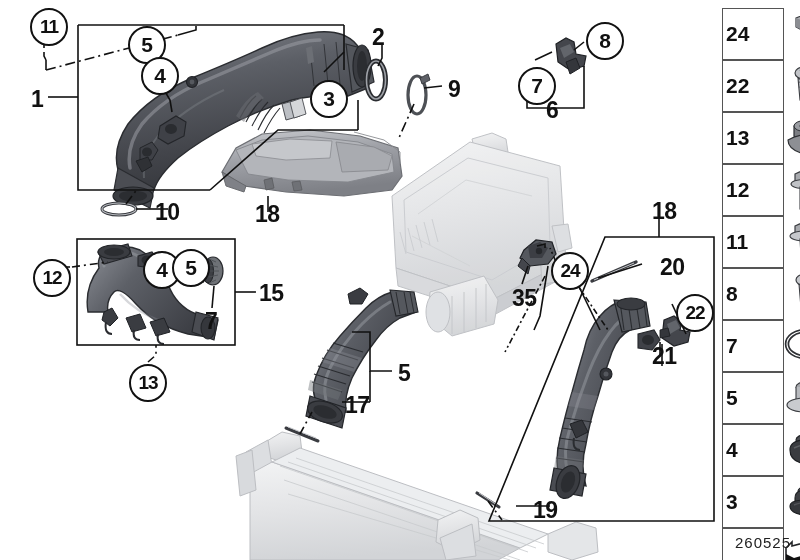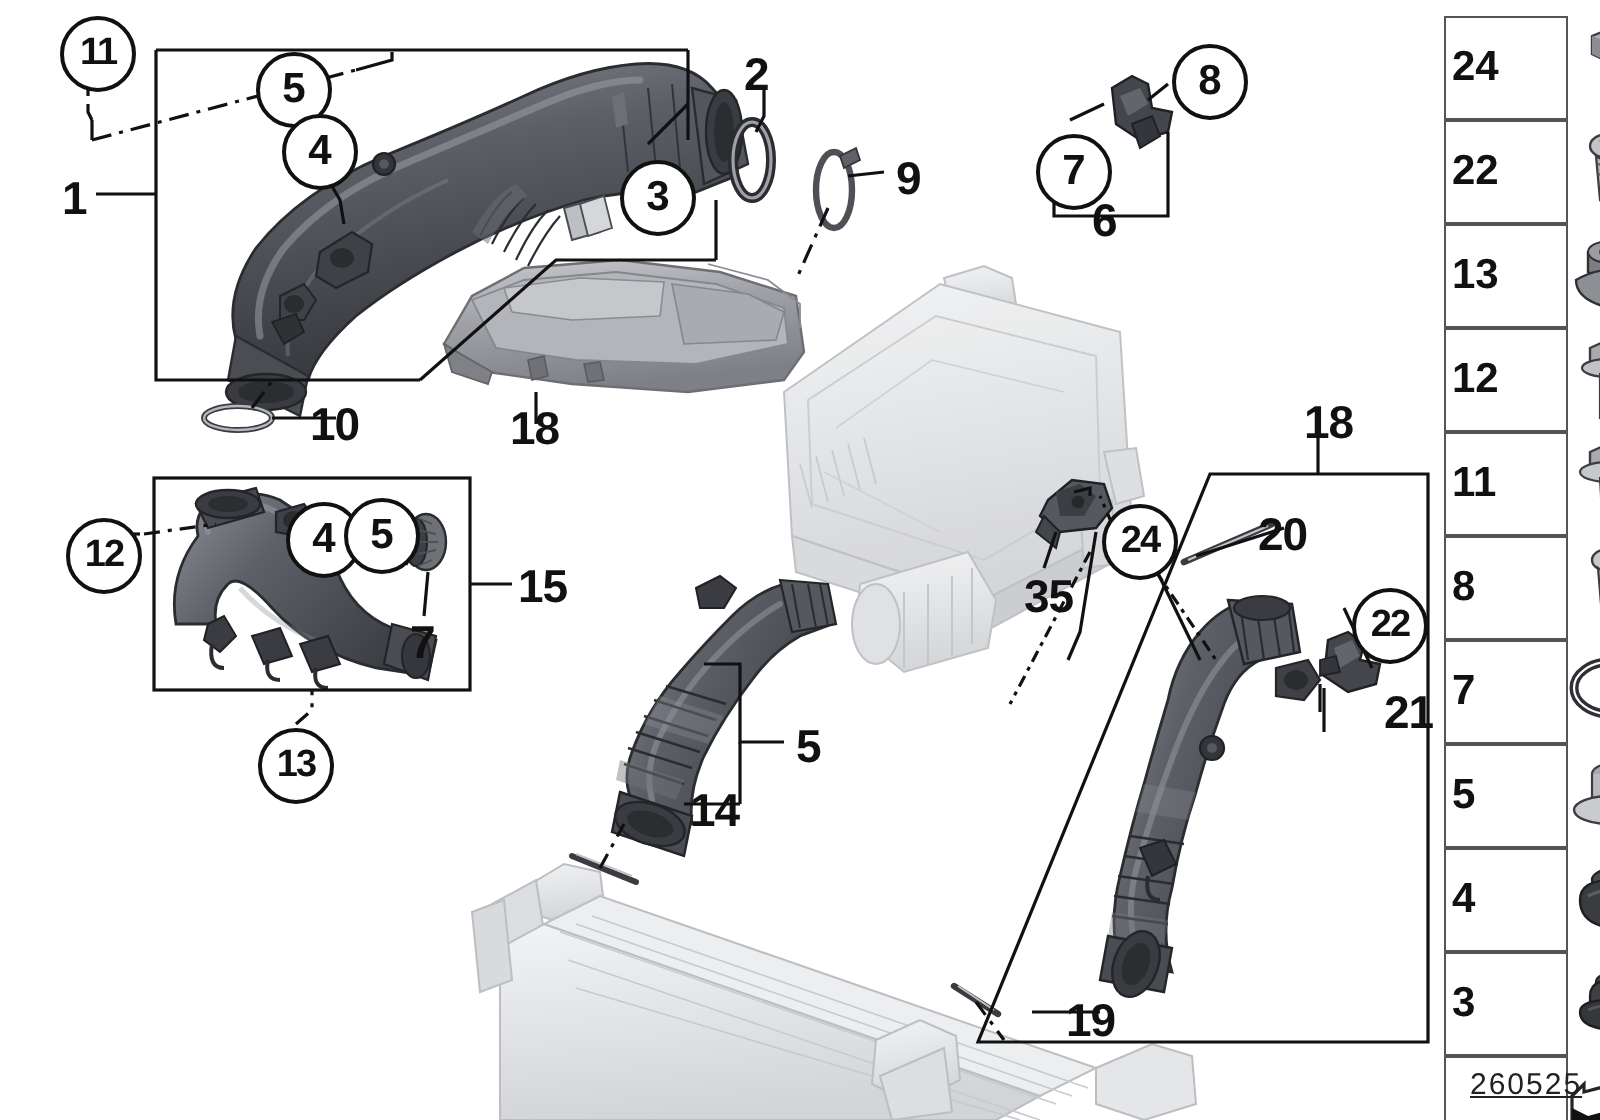--- a/index.html
+++ b/index.html
@@ -446,31 +446,31 @@
       </div>
       <div class="circ" style="left: 172px; top: 249px; width: 34px; height: 34px;">
         <span>5</span>
       </div>
       <div class="lbl num-plain" style="left: 259px; top: 282px;">15</div>
       <div class="lbl num-plain" style="left: 205px; top: 310px;">7</div>
       <div class="circ w2" style="left: 129px; top: 364px; width: 34px; height: 34px;">
         <span>13</span>
       </div>
       <div class="lbl num-plain" style="left: 398px; top: 362px;">5</div>
-      <div class="lbl num-plain" style="left: 345px; top: 394px;">14</div>
+      <div class="lbl num-plain" style="left: 345px; top: 394px;">17</div>
       <div class="lbl num-plain" style="left: 652px; top: 200px;">18</div>
-      <div class="lbl num-plain" style="left: 629px; top: 256px;">20</div>
+      <div class="lbl num-plain" style="left: 660px; top: 256px;">20</div>
       <div class="circ w2" style="left: 551px; top: 252px; width: 34px; height: 34px;">
         <span>24</span>
       </div>
       <div class="lbl num-plain" style="left: 512px; top: 287px;">35</div>
       <div class="circ w2" style="left: 676px; top: 294px; width: 34px; height: 34px;">
         <span>22</span>
       </div>
-      <div class="lbl num-plain" style="left: 652px; top: 345px; margin-left: 40px;">21</div>
+      <div class="lbl num-plain" style="left: 652px; top: 345px;">21</div>
       <div class="lbl num-plain" style="left: 533px; top: 499px;">19</div>
     </div>
 
 <div id="sidebar-layer">
       <div class="sb" style="left: 722px; top: 8px; width: 62px; height: 52px;">
         <div class="sb-num" style="left: 3px; top: 13px;">24</div>
         <div style="position: absolute; right: 1px; top: 3px; display: flex; align-items: center; justify-content: center; height: 46px;">
           <svg width="40" height="44" viewBox="0 0 40 44">
      <path d="M14 6 L24 2 L34 7 L34 15 L24 20 L14 15 Z" fill="#aeb0b4" stroke="#3b3d41" stroke-width="1.2"></path>
      <path d="M14 6 L24 10 L24 20 L14 15 Z" fill="#8b8d92"></path>
@@ -604,15 +604,15 @@
         <div style="position: absolute; right: 3px; top: 3px; display: flex; align-items: center; justify-content: center; height: 46px;">
           <svg width="56" height="40" viewBox="0 0 56 40">
      <path d="M6 16 L12 10 L12 14 L42 6 L50 16 L50 24 L14 34 L6 28 Z" fill="#ffffff" stroke="#222427" stroke-width="1.6"></path>
      <path d="M50 16 L50 24 L14 34 L14 26 Z" fill="#111111"></path>
      <path d="M6 28 L14 34 L14 26 L6 22 Z" fill="#111111"></path>
      </svg>
         </div>
       </div>
     </div>
 
-<div class="partnum" style="left:735px; top:534px;text-decoration:underline;">260525</div>
+<div class="partnum" style="left:735px; top:534px;">260525</div>
 
 </div>
 
 </body></html>

